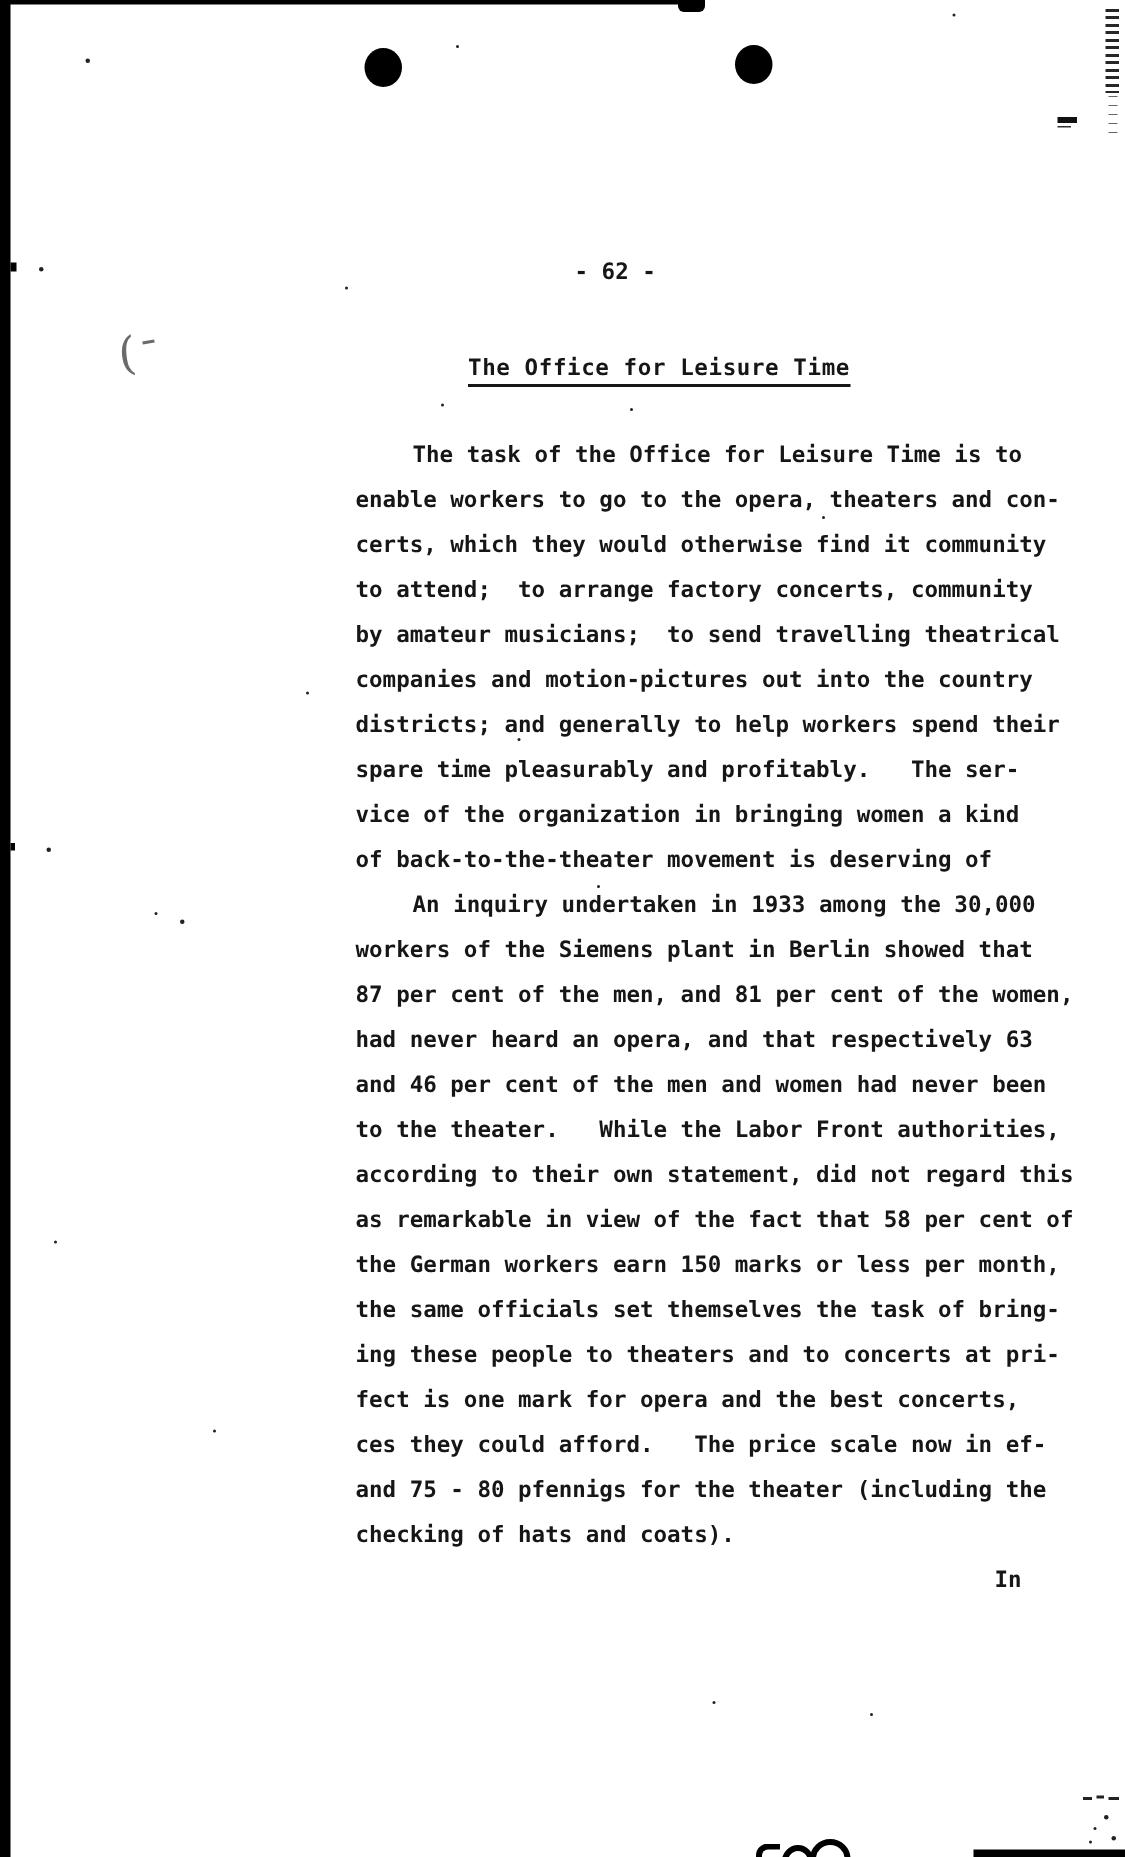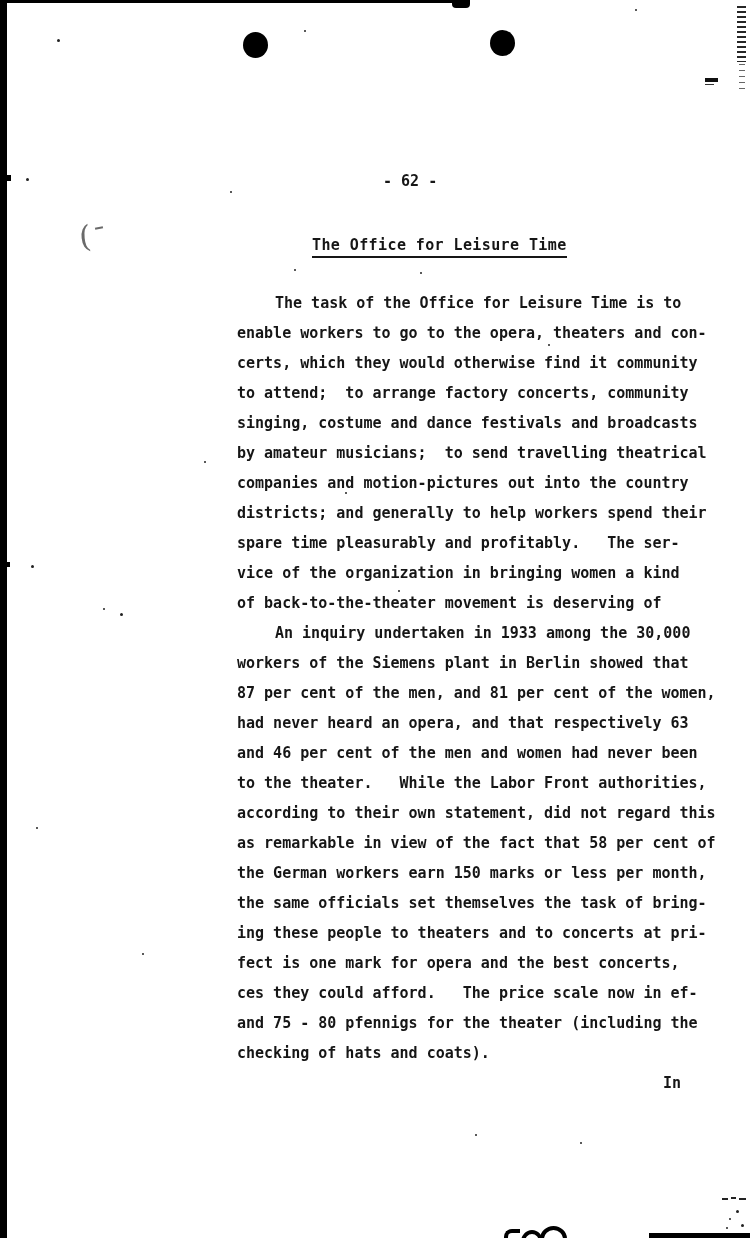--- a/index.html
+++ b/index.html
@@ -72,21 +72,20 @@
 
   <div class="page-number">- 62 -</div>
 
   <div class="doc-title">The Office for Leisure Time</div>
 
   <div class="text-block">
     <div class="line indent">The task of the Office for Leisure Time is to</div>
     <div class="line">enable workers to go to the opera, theaters and con-</div>
     <div class="line">certs, which they would otherwise find it community</div>
     <div class="line">to attend;  to arrange factory concerts, community</div>
-    <div class="line">singing, costume and dance festivals and broadcasts</div>
     <div class="line">by amateur musicians;  to send travelling theatrical</div>
     <div class="line">companies and motion-pictures out into the country</div>
     <div class="line">districts; and generally to help workers spend their</div>
     <div class="line">spare time pleasurably and profitably.   The ser-</div>
     <div class="line">vice of the organization in bringing women a kind</div>
     <div class="line">of back-to-the-theater movement is deserving of</div>
     <div class="line indent">An inquiry undertaken in 1933 among the 30,000</div>
     <div class="line">workers of the Siemens plant in Berlin showed that</div>
     <div class="line">87 per cent of the men, and 81 per cent of the women,</div>
     <div class="line">had never heard an opera, and that respectively 63</div>

